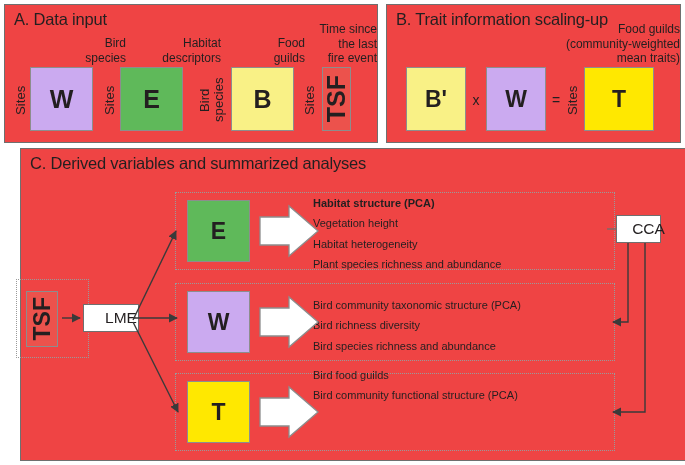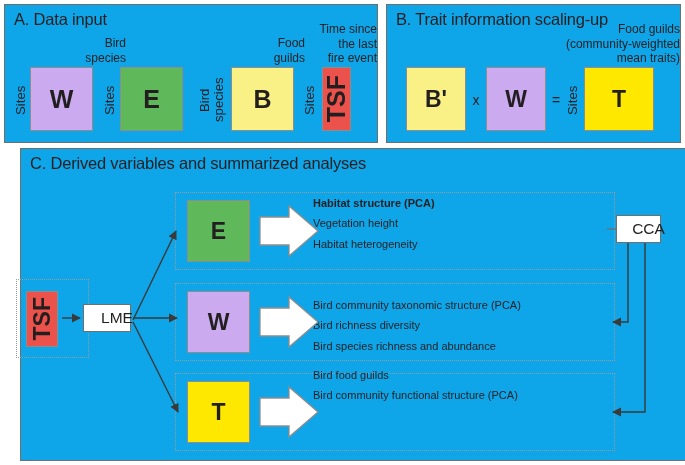--- a/index.html
+++ b/index.html
@@ -15,21 +15,21 @@
     position: relative;
     overflow: hidden;
   }
   .root {
     position: absolute;
     inset: 0;
   }
   .panel {
     position: absolute;
     border: 1.4px solid #6f6f6f;
-    background: #0ea5e9;
+    background: #ef4444;
     box-sizing: border-box;
     padding-left: 48px;
   }
   #panel-a { left: 4px;   top: 4px;   width: 374px; height: 139px; }
   #panel-b { left: 386px; top: 4px;   width: 295px; height: 139px; }
   #panel-c { left: 20px;   top: 148px; width: 677px; height: 313px; }
 
   .panel-title {
     position: absolute;
     left: 9px;
@@ -139,20 +139,22 @@
     <div class="panel-title">A. Data input</div>
   </div>
 
   <div class="toplabel" style="left:26px; top:36px; width:100px;">Bird
 species</div>
   <div class="sidelabel" style="left:14px; top:72px; height:56px;">Sites</div>
   <div class="matrix" style="left:30px; top:67px; width:63px; height:64px; background:#cbaaf0; font-size:25px;">
     <span class="glyph">W</span>
   </div>
 
+  <div class="toplabel" style="left:103px; top:36px; width:118px;">Habitat
+descriptors</div>
   <div class="sidelabel" style="left:103px; top:72px; height:56px;">Sites</div>
   <div class="matrix" style="left:120px; top:67px; width:63px; height:64px; background:#5fb95a; font-size:25px;">
     <span class="glyph">E</span>
   </div>
 
   <div class="toplabel" style="left:209px; top:36px; width:96px;">Food
 guilds</div>
   <div class="sidelabel" style="left:198px; top:66px; height:68px; line-height:14px;">Bird
 species</div>
   <div class="matrix" style="left:231px; top:67px; width:63px; height:64px; background:#f9f186; font-size:25px;">
@@ -193,36 +195,37 @@
 
   <div class="panel" id="panel-c">
     <div class="panel-title">C. Derived variables and summarized analyses</div>
   </div>
 
   <div class="dotgroup" style="left:16px; top:279px; width:73px; height:79px;"></div>
   <div class="matrix" style="left:26px; top:291px; width:32px; height:56px; background:#ec524c; font-size:23px;">
     <span class="glyph" style="writing-mode:vertical-rl; transform:rotate(180deg);">TSF</span>
   </div>
 
-  <div class="procbox" style="left:83px; top:304px; width:48px; height:28px;">
+  <div class="procbox" style="left:83px; top:304px; width:56px; height:28px;">
     <span>LME</span>
   </div>
 
   <div class="procbox" style="left:616px; top:215px; width:45px; height:28px;">
     <span>CCA</span>
   </div>
 
   <div class="dotgroup" style="left:175px; top:192px; width:440px; height:78px;"></div>
   <div class="matrix" style="left:187px; top:200px; width:63px; height:62px; background:#5fb95a; font-size:23px;">
     <span class="glyph">E</span>
   </div>
   <div class="outcomes" style="left:313px; top:193px;">
     <span class="ln bold">Habitat structure (PCA)</span>
     <span class="ln">Vegetation height</span>
     <span class="ln">Habitat heterogeneity</span>
+    <span class="ln">Plant species richness and abundance</span>
   </div>
 
   <div class="dotgroup" style="left:175px; top:283px; width:440px; height:78px;"></div>
   <div class="matrix" style="left:187px; top:291px; width:63px; height:62px; background:#cbaaf0; font-size:23px;">
     <span class="glyph">W</span>
   </div>
   <div class="outcomes" style="left:313px; top:295px;">
     <span class="ln">Bird community taxonomic structure (PCA)</span>
     <span class="ln">Bird richness diversity</span>
     <span class="ln">Bird species richness and abundance</span>

